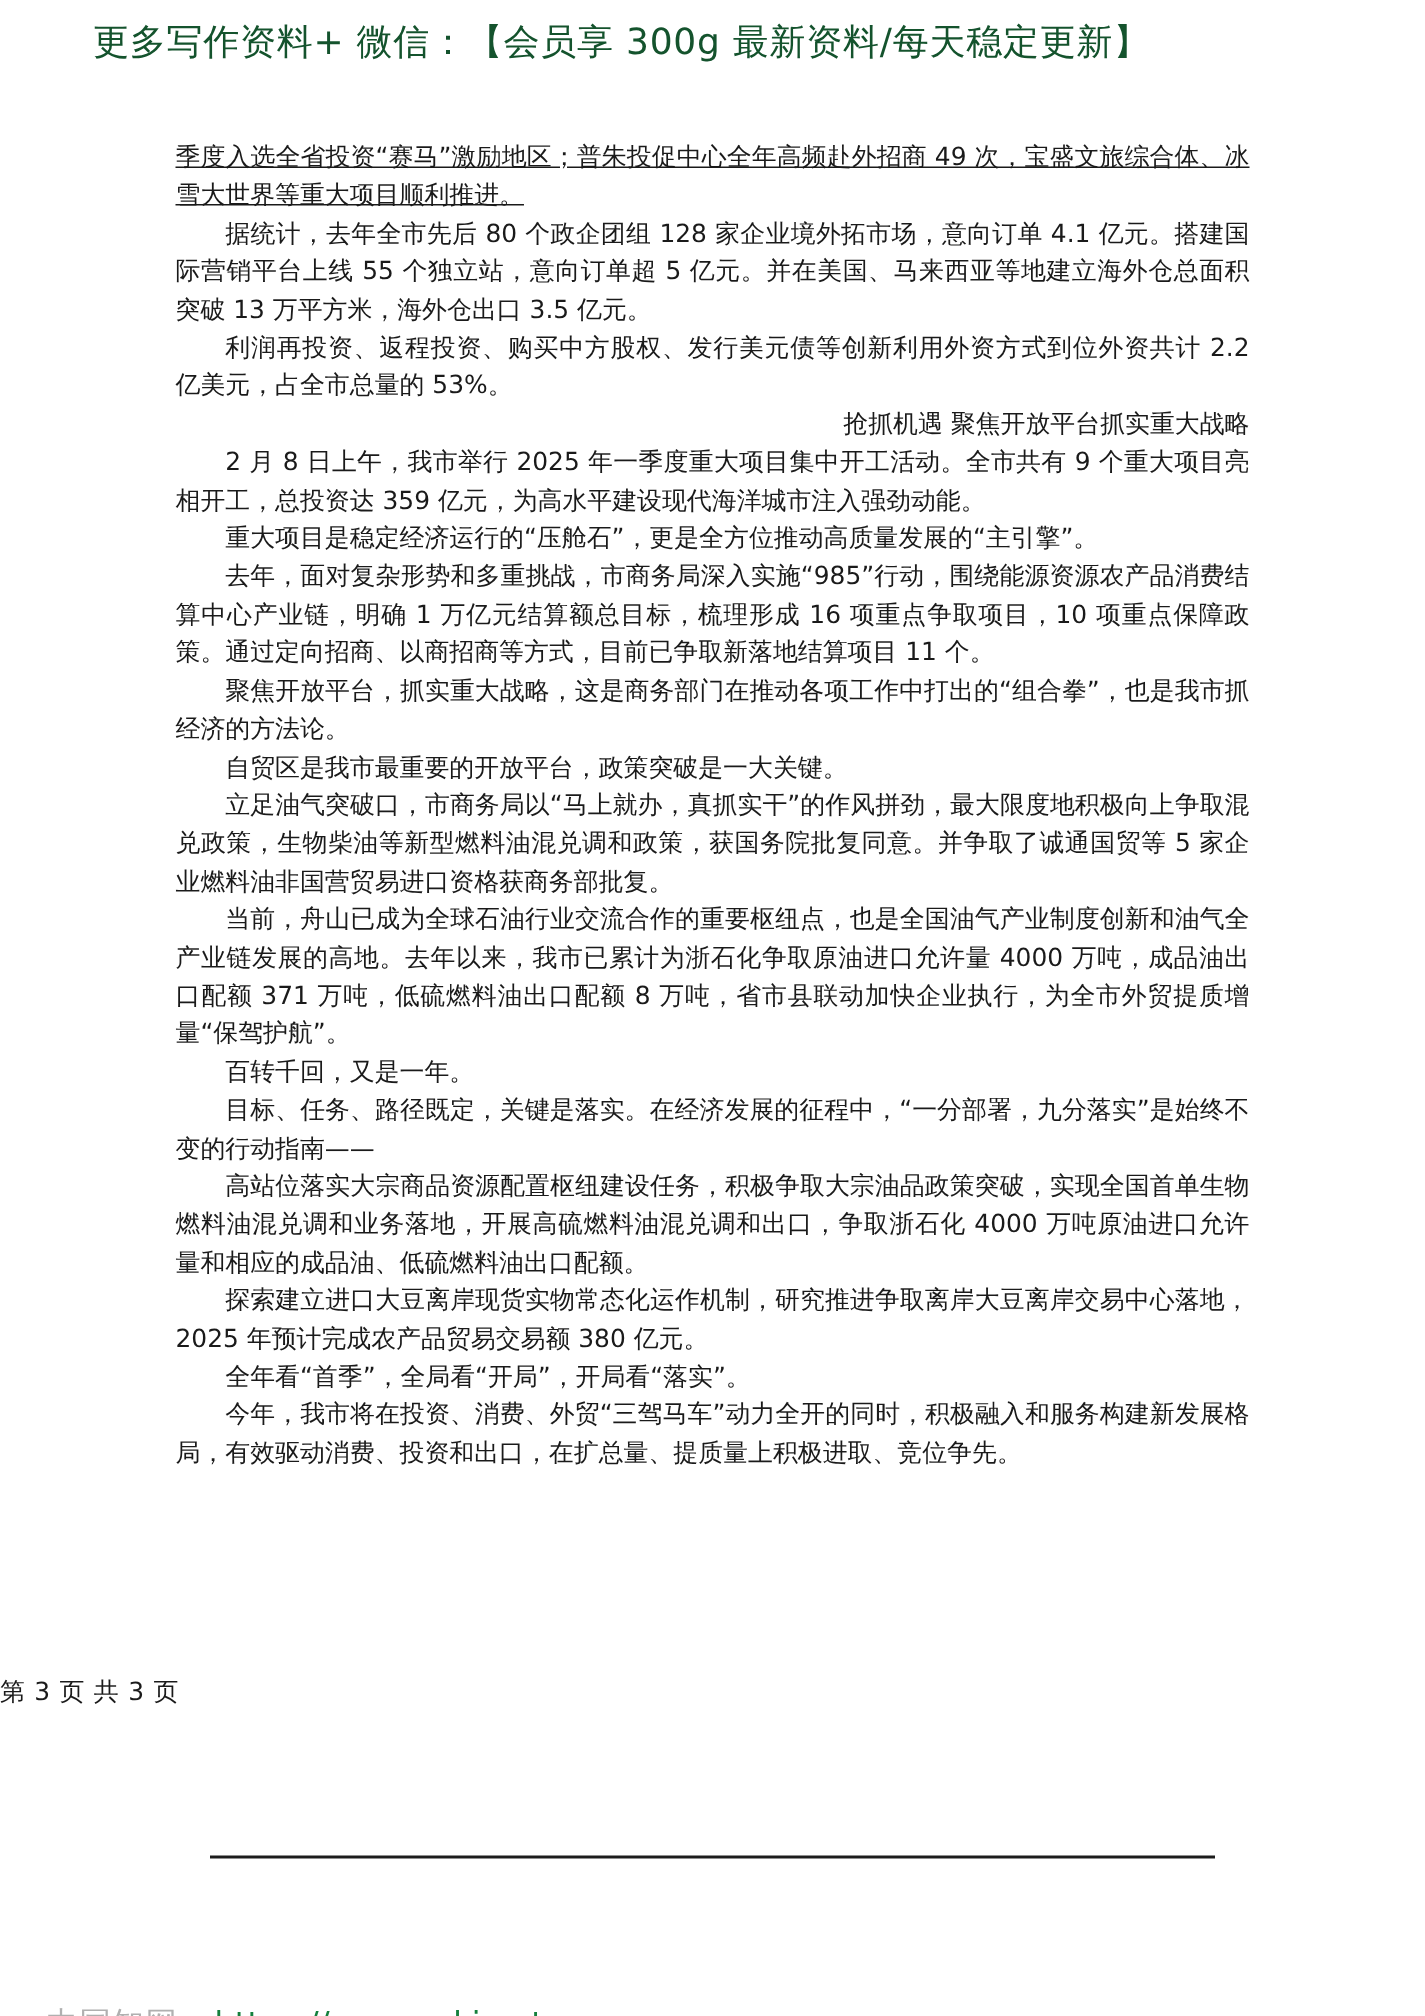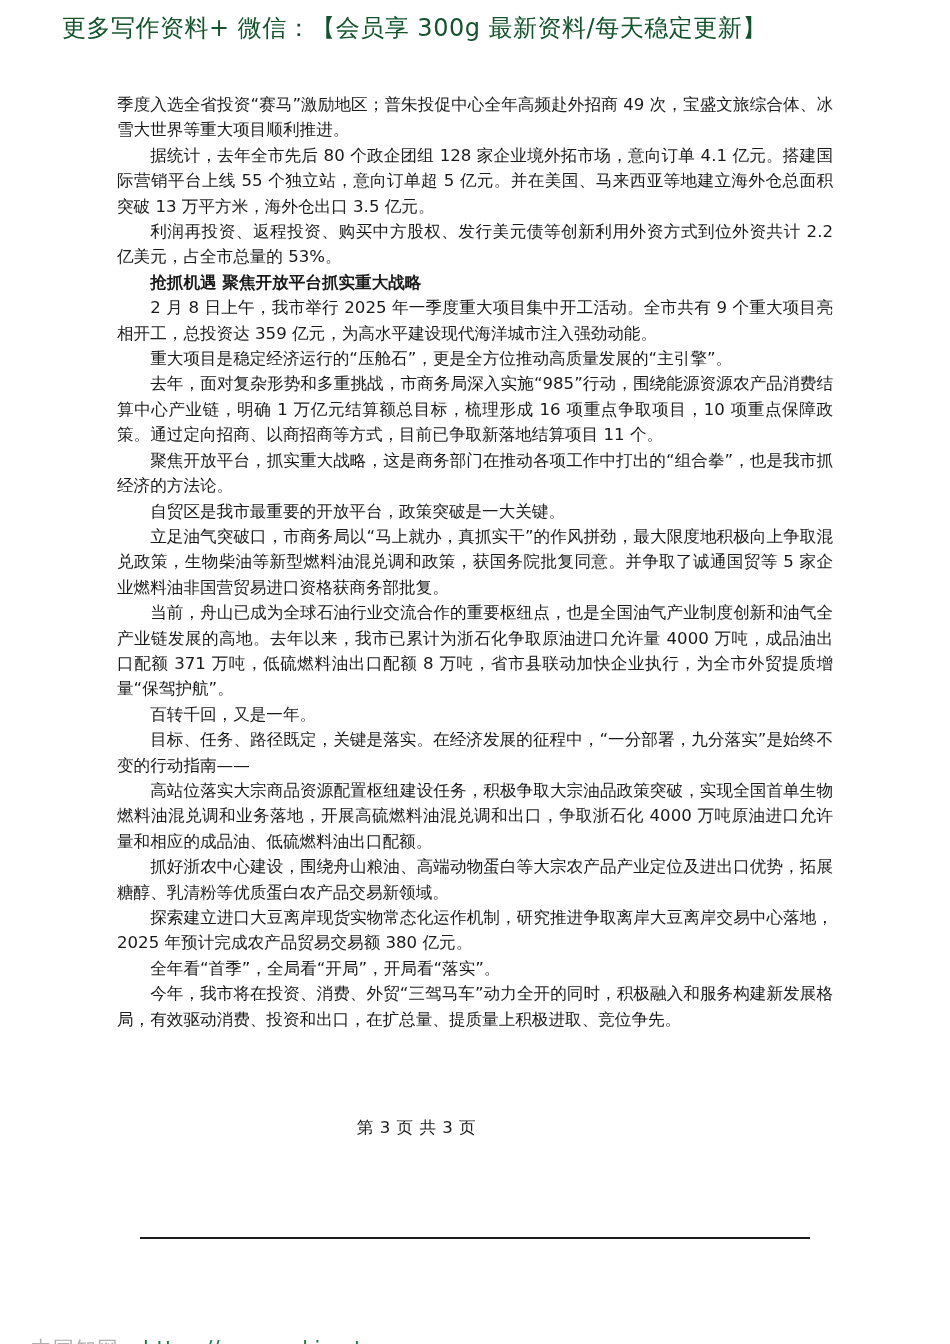--- a/index.html
+++ b/index.html
@@ -46,34 +46,35 @@
   .doc-body p {
     margin: 0;
     padding: 0;
     text-indent: 2em;
     text-align: justify;
     text-justify: inter-ideograph;
     word-break: break-all;
   }
   .doc-body p.no-indent {
     text-indent: 0;
+    text-decoration: underline;
   }
   .doc-body p.section-heading {
-    font-weight: bold;
+    font-weight: normal;
     text-indent: 2em;
-    text-align: left;
+    text-align: right;
   }
 
   
   .page-footer {
     position: absolute;
     left: 0;
     top: 1117px;
     width: 833px;
-    text-align: center;
+    text-align: left;
     font-size: 16.6px;
     color: #1a1a1a;
     letter-spacing: 0.5px;
   }
 
   
   .bottom-rule {
     position: absolute;
     left: 140px;
     top: 1237px;
@@ -116,21 +117,20 @@
   <p>2 月 8 日上午，我市举行 2025 年一季度重大项目集中开工活动。全市共有 9 个重大项目亮相开工，总投资达 359 亿元，为高水平建设现代海洋城市注入强劲动能。</p>
   <p>重大项目是稳定经济运行的“压舱石”，更是全方位推动高质量发展的“主引擎”。</p>
   <p>去年，面对复杂形势和多重挑战，市商务局深入实施“985”行动，围绕能源资源农产品消费结算中心产业链，明确 1 万亿元结算额总目标，梳理形成 16 项重点争取项目，10 项重点保障政策。通过定向招商、以商招商等方式，目前已争取新落地结算项目 11 个。</p>
   <p>聚焦开放平台，抓实重大战略，这是商务部门在推动各项工作中打出的“组合拳”，也是我市抓经济的方法论。</p>
   <p>自贸区是我市最重要的开放平台，政策突破是一大关键。</p>
   <p>立足油气突破口，市商务局以“马上就办，真抓实干”的作风拼劲，最大限度地积极向上争取混兑政策，生物柴油等新型燃料油混兑调和政策，获国务院批复同意。并争取了诚通国贸等 5 家企业燃料油非国营贸易进口资格获商务部批复。</p>
   <p>当前，舟山已成为全球石油行业交流合作的重要枢纽点，也是全国油气产业制度创新和油气全产业链发展的高地。去年以来，我市已累计为浙石化争取原油进口允许量 4000 万吨，成品油出口配额 371 万吨，低硫燃料油出口配额 8 万吨，省市县联动加快企业执行，为全市外贸提质增量“保驾护航”。</p>
   <p>百转千回，又是一年。</p>
   <p>目标、任务、路径既定，关键是落实。在经济发展的征程中，“一分部署，九分落实”是始终不变的行动指南——</p>
   <p>高站位落实大宗商品资源配置枢纽建设任务，积极争取大宗油品政策突破，实现全国首单生物燃料油混兑调和业务落地，开展高硫燃料油混兑调和出口，争取浙石化 4000 万吨原油进口允许量和相应的成品油、低硫燃料油出口配额。</p>
-  <p>抓好浙农中心建设，围绕舟山粮油、高端动物蛋白等大宗农产品产业定位及进出口优势，拓展糖醇、乳清粉等优质蛋白农产品交易新领域。</p>
   <p>探索建立进口大豆离岸现货实物常态化运作机制，研究推进争取离岸大豆离岸交易中心落地，2025 年预计完成农产品贸易交易额 380 亿元。</p>
   <p>全年看“首季”，全局看“开局”，开局看“落实”。</p>
   <p>今年，我市将在投资、消费、外贸“三驾马车”动力全开的同时，积极融入和服务构建新发展格局，有效驱动消费、投资和出口，在扩总量、提质量上积极进取、竞位争先。</p>
 </div>
 
 <div class="page-footer">第 3 页 共 3 页</div>
 
 <div class="bottom-rule"></div>
 
 <div class="cnki-watermark">

